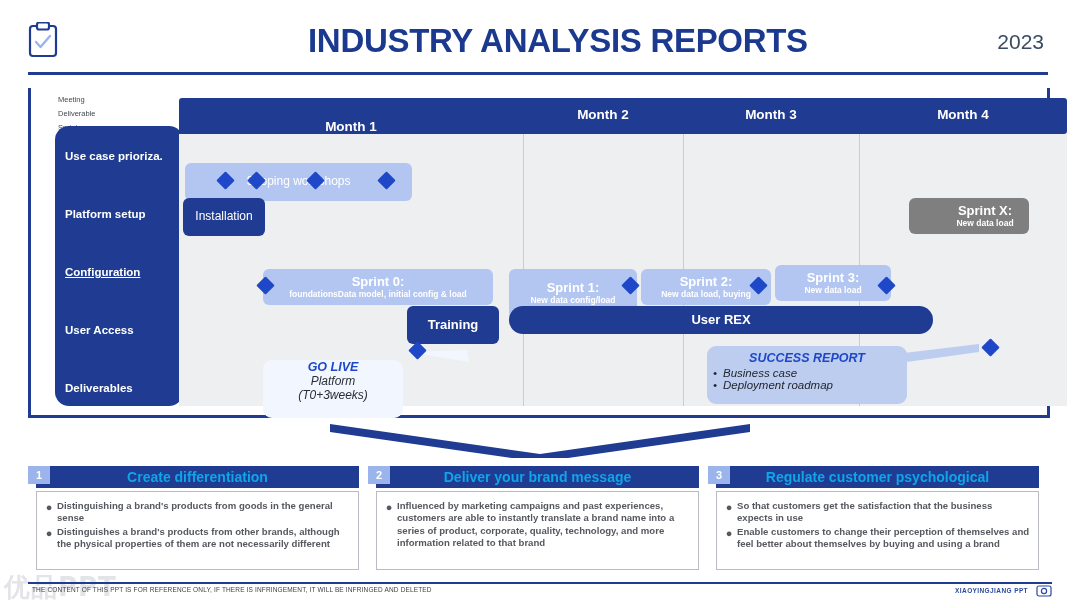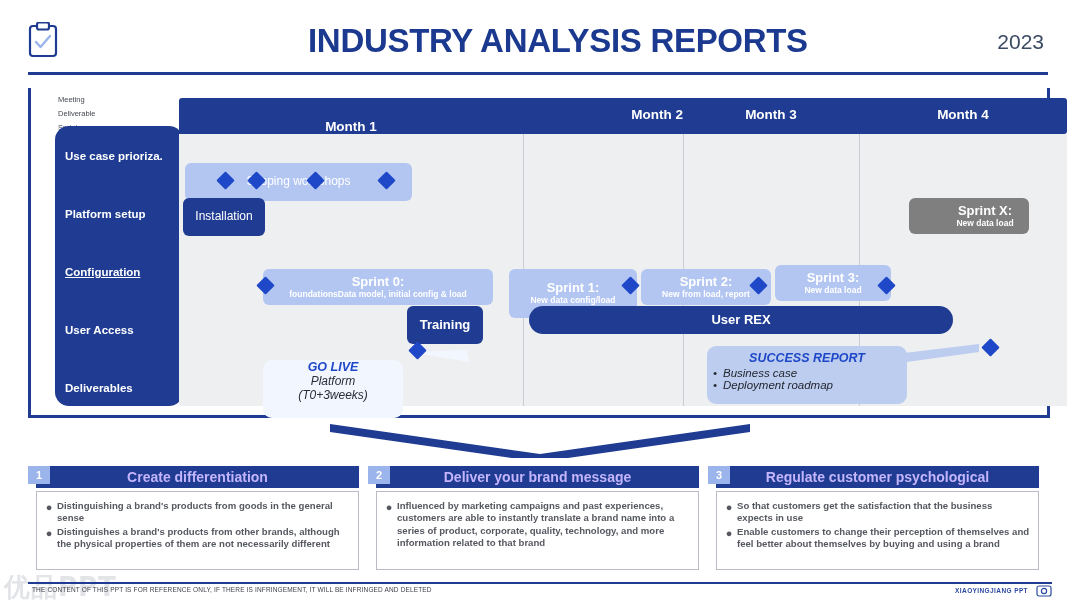--- a/index.html
+++ b/index.html
@@ -117,21 +117,21 @@
 
   
   .card { position: absolute; top: 466px; width: 331px; height: 104px; }
   .card-badge {
     position: absolute; left: 0; top: 0; width: 22px; height: 18px;
     background: #9bb4ec; color: #ffffff; font-size: 11px; font-weight: bold;
     text-align: center; line-height: 18px; z-index: 2;
   }
   .card-head {
     position: absolute; left: 8px; top: 0; width: 323px; height: 22px;
-    background: #1f3c92; color: #c4b5fd; font-size: 14px; font-weight: bold;
+    background: #1f3c92; color: #0ea5e9; font-size: 14px; font-weight: bold;
     text-align: center; line-height: 22px;
   }
   .card-body {
     position: absolute; left: 8px; top: 25px; width: 323px; height: 79px;
     border: 1px solid #b9bcc4; background: #ffffff; padding: 8px 8px 4px 4px;
   }
   .card-bullet { display: flex; font-size: 9.6px; font-weight: bold; color: #55585f;
                  line-height: 1.28; margin-bottom: 1px; }
   .card-bullet .bdot { width: 16px; flex: 0 0 16px; text-align: center; font-size: 11px; }
 
@@ -190,21 +190,21 @@
       <div class="rowlabel" style="top:82px;">Platform setup</div>
       <div class="rowlabel" style="top:140px;text-decoration:underline;">Configuration</div>
       <div class="rowlabel" style="top:198px;">User Access</div>
       <div class="rowlabel" style="top:256px;">Deliverables</div>
     </div>
 
     <div class="timeline">
 
       <div class="months">
         <div class="month" style="left:0px;   width:344px;margin-top:12px;">Month 1</div>
-        <div class="month" style="left:344px; width:160px;text-align:right;">Month 2</div>
+        <div class="month" style="left:344px; width:160px;">Month 2</div>
         <div class="month" style="left:504px; width:176px;">Month 3</div>
         <div class="month" style="left:680px; width:208px;">Month 4</div>
       </div>
 
       <div class="grid">
         <div class="vline" style="left:344px;"></div>
         <div class="vline" style="left:504px;"></div>
         <div class="vline" style="left:680px;"></div>
 
         <div class="bar bar-light" style="left:6px; top:12px; width:227px; height:38px;">
@@ -226,35 +226,35 @@
         <div class="bar bar-light" style="left:84px; top:118px; width:230px; height:36px;">
           <div class="bar-t1">Sprint 0:</div>
           <div class="bar-t2">foundationsData model, initial config &amp; load</div>
         </div>
         <div class="bar bar-light" style="left:330px; top:118px; width:128px; height:49px;">
           <div class="bar-t1">Sprint 1:</div>
           <div class="bar-t2">New data config/load</div>
         </div>
         <div class="bar bar-light" style="left:462px; top:118px; width:130px; height:36px;">
           <div class="bar-t1">Sprint 2:</div>
-          <div class="bar-t2">New from load, report</div>
+          <div class="bar-t2">New data load, buying</div>
         </div>
         <div class="bar bar-light" style="left:596px; top:114px; width:116px; height:36px;">
           <div class="bar-t1">Sprint 3:</div>
           <div class="bar-t2">New data load</div>
         </div>
         <div class="diamond" style="left:80px;  top:145px;"></div>
         <div class="diamond" style="left:445px; top:145px;"></div>
         <div class="diamond" style="left:573px; top:145px;"></div>
         <div class="diamond" style="left:701px; top:145px;"></div>
 
-        <div class="bar bar-dark" style="left:228px; top:172px; width:76px; height:38px;">
+        <div class="bar bar-dark" style="left:228px; top:172px; width:92px; height:38px;">
           <div class="bar-plain">Training</div>
         </div>
-        <div class="bar bar-dark" style="left:350px; top:172px; width:424px; height:28px;border-radius:16px;">
+        <div class="bar bar-dark" style="left:330px; top:172px; width:424px; height:28px;border-radius:16px;">
           <div class="bar-plain">User REX</div>
         </div>
 
         <svg style="position:absolute; left:80px; top:214px; width:260px; height:58px;" viewBox="0 0 260 58">
           <path d="M150 4 L208 2 L210 14 Z" fill="#f2f6fe"></path>
         </svg>
         <div class="callout callout-golive" style="left:84px; top:226px; width:140px; height:58px;">
           <div class="co-title" style="margin-top:0;">GO LIVE</div>
           <div class="co-line">Platform</div>
           <div class="co-line">(T0+3weeks)</div>

